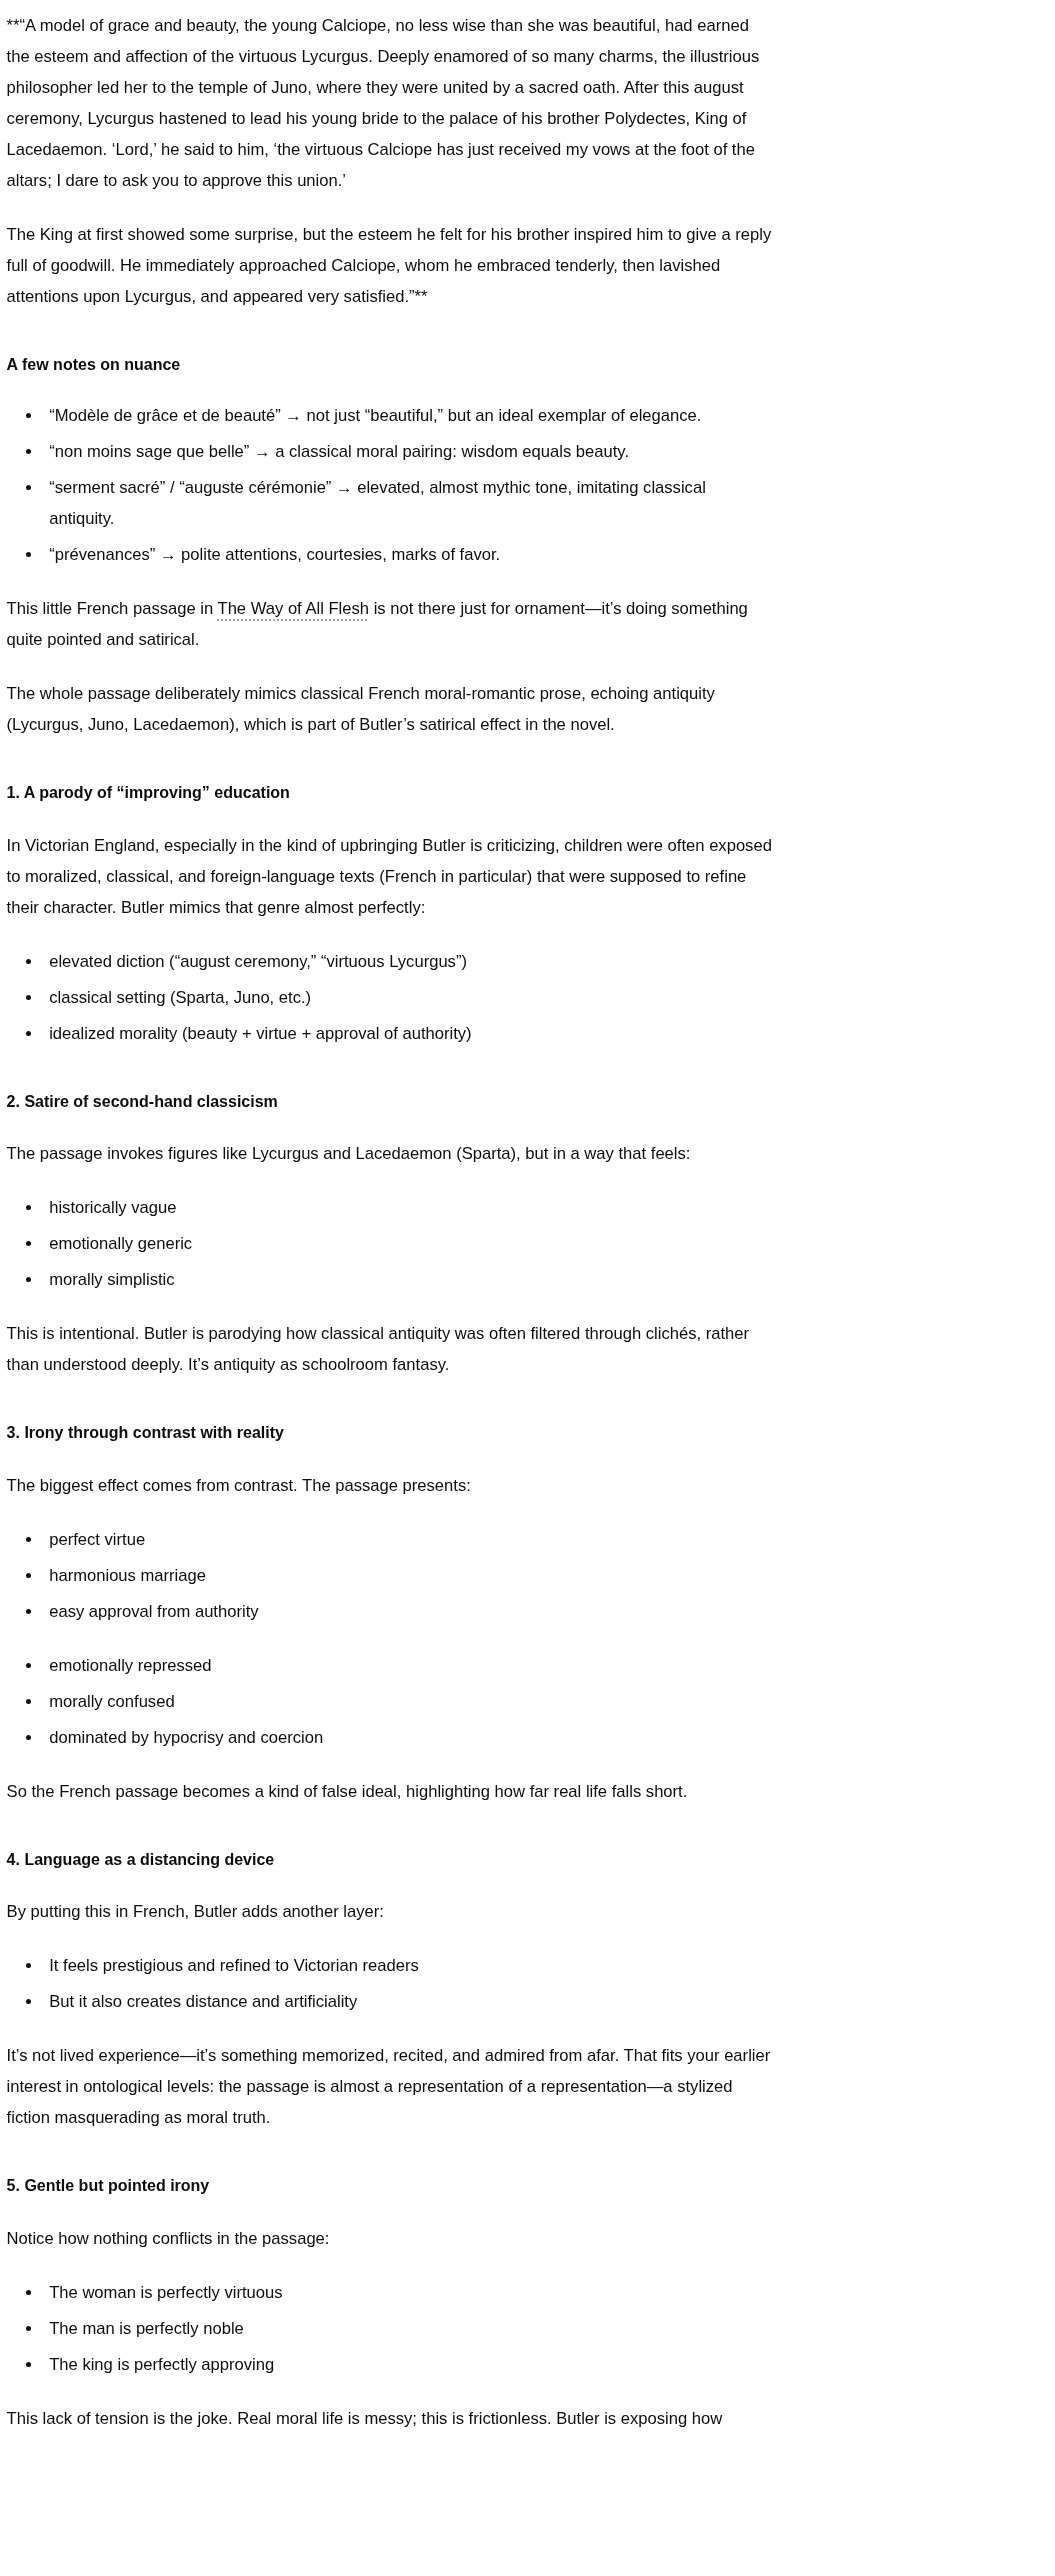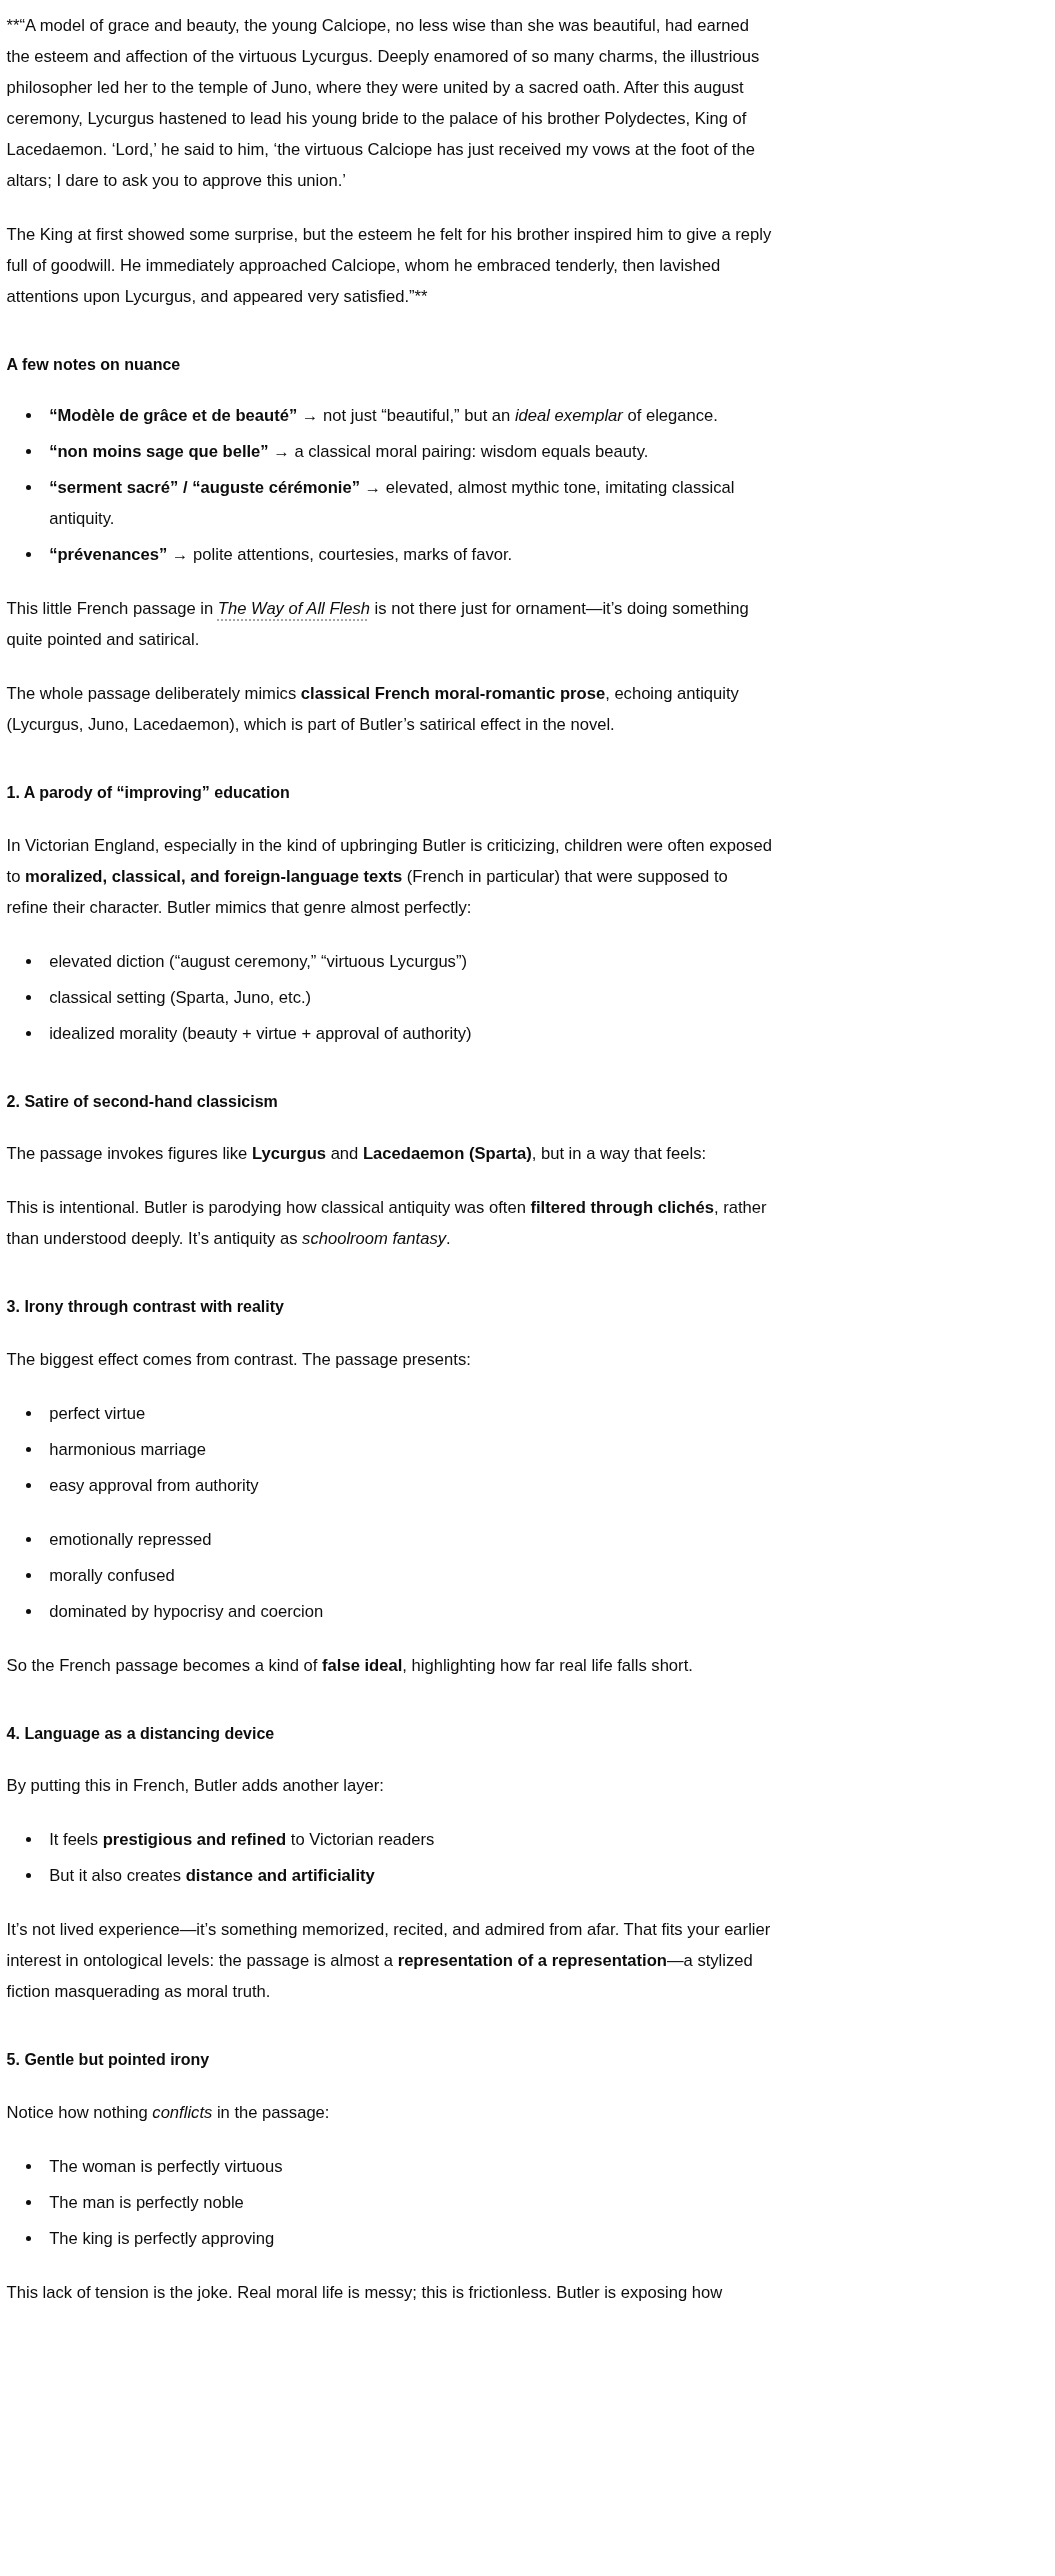--- a/index.html
+++ b/index.html
@@ -37,22 +37,22 @@
   ul {
     margin: 16.6px 0 23px 0;
     padding-left: 36px;
     list-style: disc outside;
   }
   li {
     margin: 5px 0;
     padding-left: 6.6px;
     line-height: 31px;
   }
-  .b { font-weight: 700; }
-  .i { font-style: italic; }
+  .b { font-weight: 400; }
+  .i { }
   .u {
     text-decoration-line: underline;
     text-decoration-style: dotted;
     text-decoration-color: #a3a3a3;
     text-decoration-thickness: 1.7px;
     text-underline-offset: 5px;
   }
 </style>
 </head>
 <body>
@@ -77,20 +77,25 @@
   <h3>1. A parody of “improving” education</h3>
   <p><span>In Victorian England, especially in the kind of upbringing Butler is criticizing, children were often exposed to </span><span class="b">moralized, classical, and foreign-language texts</span><span> (French in particular) that were supposed to refine their character. Butler mimics that genre almost perfectly:</span></p>
   <ul>
     <li><span>elevated diction (“august ceremony,” “virtuous Lycurgus”)</span></li>
     <li><span>classical setting (Sparta, Juno, etc.)</span></li>
     <li><span>idealized morality (beauty + virtue + approval of authority)</span></li>
   </ul>
 
   <h3>2. Satire of second-hand classicism</h3>
   <p><span>The passage invokes figures like </span><span class="b">Lycurgus</span><span> and </span><span class="b">Lacedaemon (Sparta)</span><span>, but in a way that feels:</span></p>
+  <ul>
+    <li><span>historically vague</span></li>
+    <li><span>emotionally generic</span></li>
+    <li><span>morally simplistic</span></li>
+  </ul>
   <p><span>This is intentional. Butler is parodying how classical antiquity was often </span><span class="b">filtered through clichés</span><span>, rather than understood deeply. It’s antiquity as </span><span class="i">schoolroom fantasy</span><span>.</span></p>
 
   <h3>3. Irony through contrast with reality</h3>
   <p><span>The biggest effect comes from contrast. The passage presents:</span></p>
   <ul>
     <li><span>perfect virtue</span></li>
     <li><span>harmonious marriage</span></li>
     <li><span>easy approval from authority</span></li>
   </ul>
   <ul>

